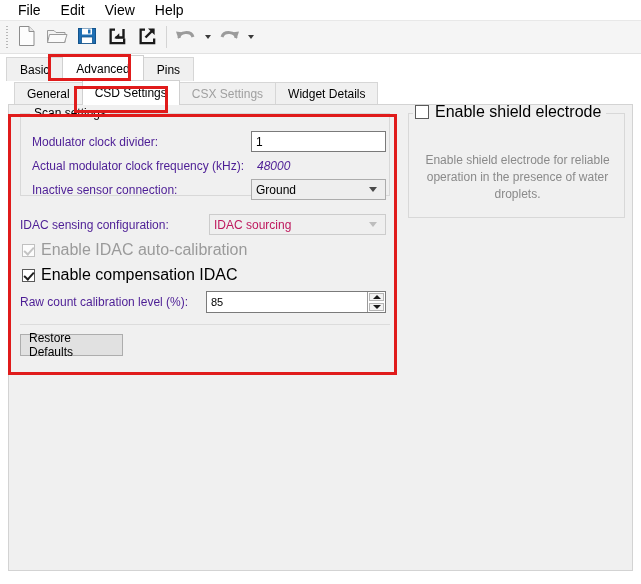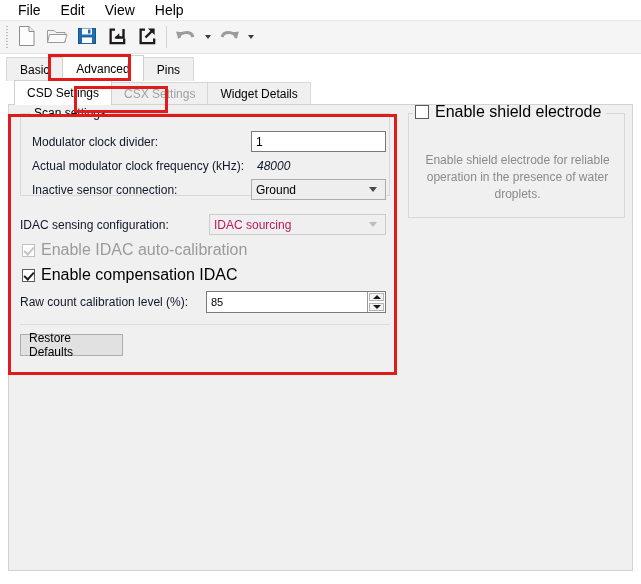--- a/index.html
+++ b/index.html
@@ -188,21 +188,21 @@
     padding: 0 4px;
     font-size: 12px;
     color: #000;
     line-height: 14px;
     white-space: nowrap;
   }
 
   .lbl {
     position: absolute;
     font-size: 12px;
-    color: #0f172a;
+    color: #4c1d95;
     line-height: 15px;
     white-space: nowrap;
   }
 
   
   .textbox {
     position: absolute;
     background: #ffffff;
     border: 1px solid #7a7a7a;
     box-sizing: border-box;
@@ -446,20 +446,23 @@
     <span>Advanced</span>
   </div>
   <div class="otab">
     <span>Pins</span>
   </div>
 </div>
 
 <div class="inner-wrap">
 
   <div class="inner-tabs">
+    <div class="itab">
+      <span>General</span>
+    </div>
     <div class="itab active">
       <span>CSD Settings</span>
     </div>
     <div class="itab disabled">
       <span>CSX Settings</span>
     </div>
     <div class="itab">
       <span>Widget Details</span>
     </div>
   </div>

